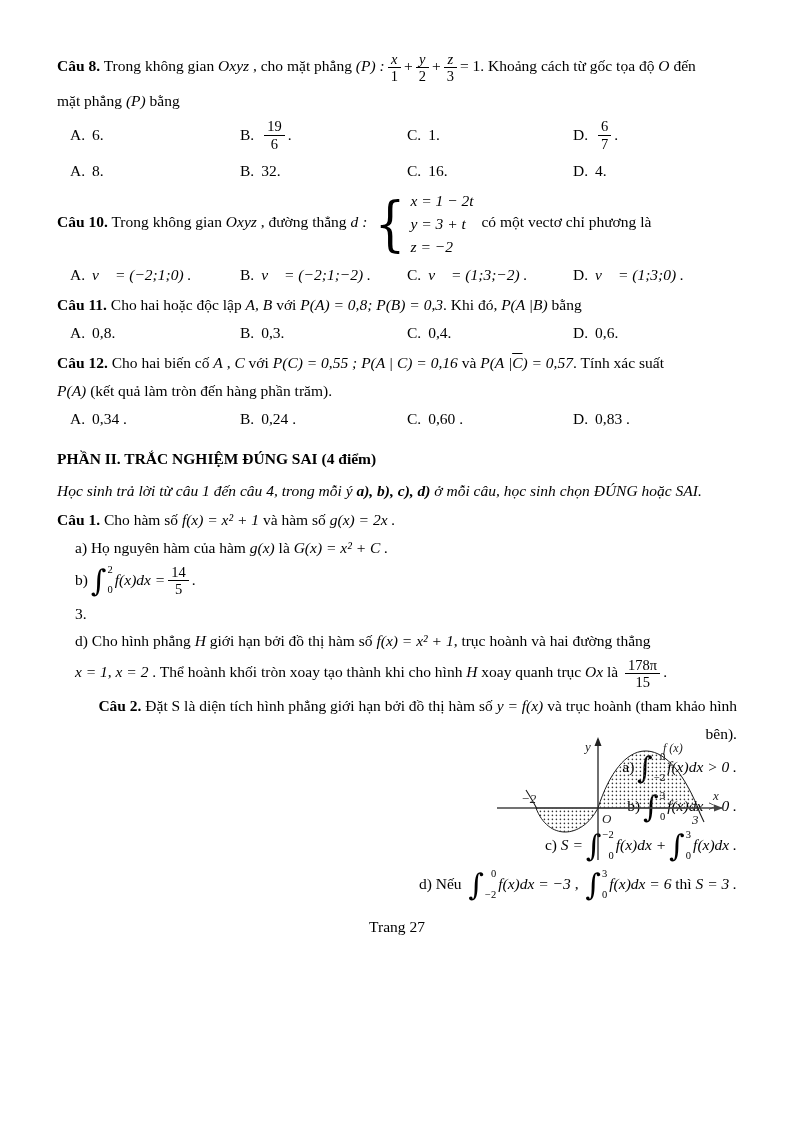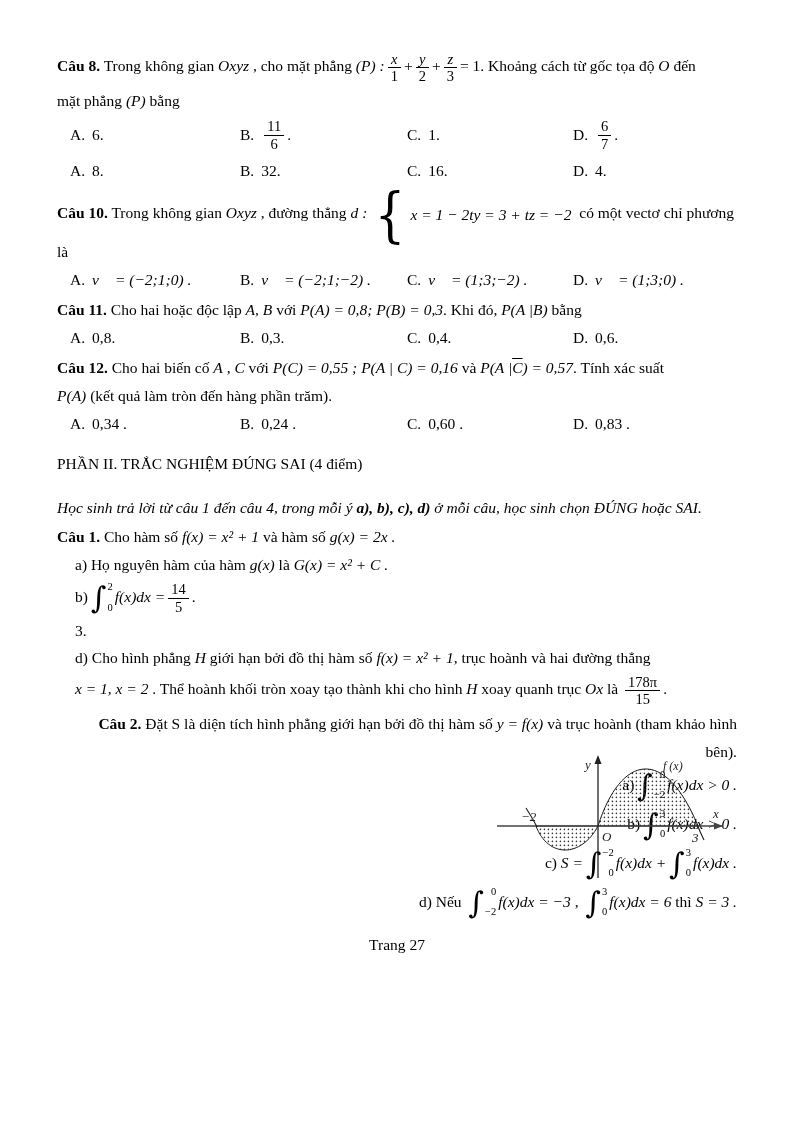--- a/index.html
+++ b/index.html
@@ -23,27 +23,27 @@
   .ig{display:inline-flex;align-items:center;vertical-align:middle;margin:0 2px 0 3px;}
   .ig .sym{font-size:30px;line-height:1;font-family:"DejaVu Serif",serif;}
   .ig .lim{display:inline-flex;flex-direction:column;justify-content:space-between;
            height:36px;font-size:10.5px;line-height:1;margin-left:1px;font-style:normal;}
   .ig .lim .u{margin-top:2px;}
   .ig .lim .l{margin-bottom:3px;}
   
   .sys{display:inline-flex;align-items:center;vertical-align:middle;margin:0 4px;}
   .sys .brace{font-size:60px;line-height:0.85;font-weight:400;transform:scaleX(0.8);
               font-family:"DejaVu Serif",serif;}
-  .sys .eqs{display:flex;flex-direction:row;font-style:italic;line-height:1.5;margin-left:1px;}
+  .sys .eqs{display:flex;flex-direction:column;font-style:italic;line-height:1.5;margin-left:1px;}
   
   .opts{display:grid;grid-template-columns:170px 167px 166px 1fr;padding-left:13px;margin:1px 0 6px 0;}
   .opt{display:flex;align-items:center;}
   .opt .ol{margin-right:7px;}
   .sub{padding-left:18px;margin-bottom:3px;}
-  .head2{font-weight:normal;margin:16px 0 20px 0;}
+  .head2{font-weight:bold;margin:16px 0 8px 0;}
   .note{font-style:italic;margin-bottom:5px;}
   .c2{position:relative;text-align:right;}
   .fig{position:absolute;left:438px;top:40px;width:240px;height:130px;}
   .footer{text-align:center;margin-top:12px;}
 </style>
 </head>
 <body>
 
 <div class="page">
 
@@ -59,21 +59,21 @@
       </span><span>= 1</span><span>. Khoảng cách từ gốc tọa độ </span><span class="mi">O</span><span> đến</span></p>
   <p class="q"><span>mặt phẳng </span><span class="mi">(P)</span><span> bằng</span></p>
   <div class="opts">
     <span class="opt">
         <span class="ol">A.</span>
         <span>6.</span>
       </span>
     <span class="opt">
         <span class="ol">B.</span>
         <span class="fr">
-          <span class="n">11</span>
+          <span class="n">19</span>
           <span class="d">6</span>
         </span>
         <span>.</span>
       </span>
     <span class="opt">
         <span class="ol">C.</span>
         <span>1.</span>
       </span>
     <span class="opt">
         <span class="ol">D.</span>

